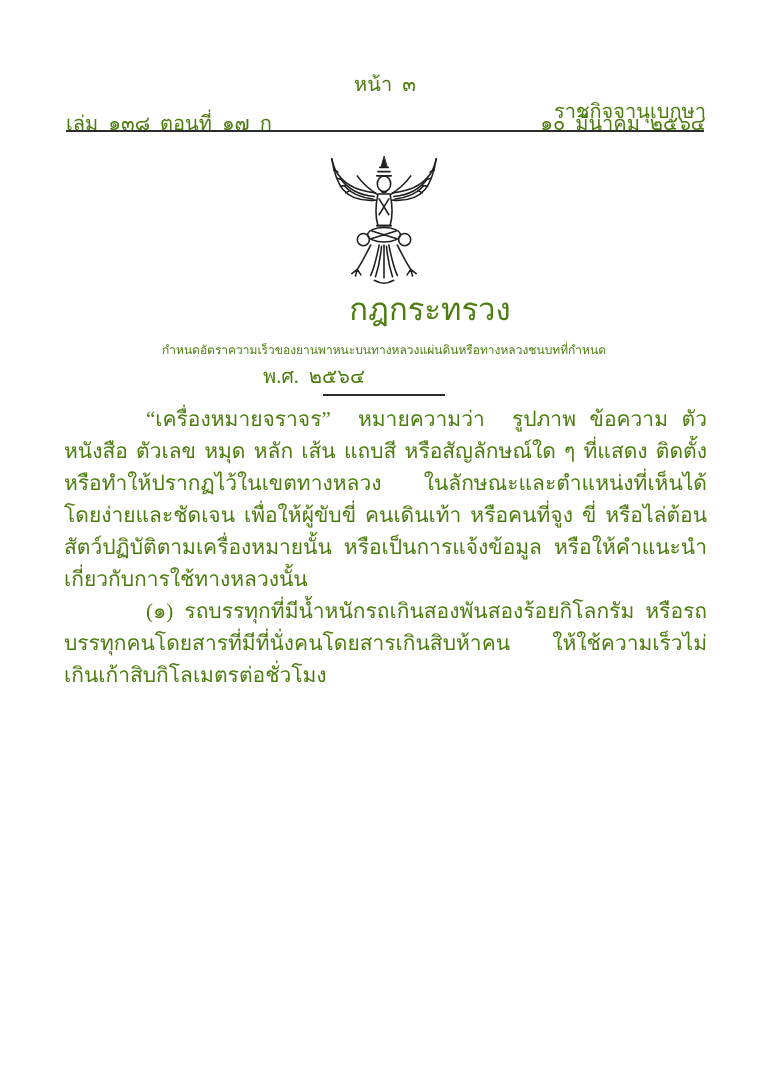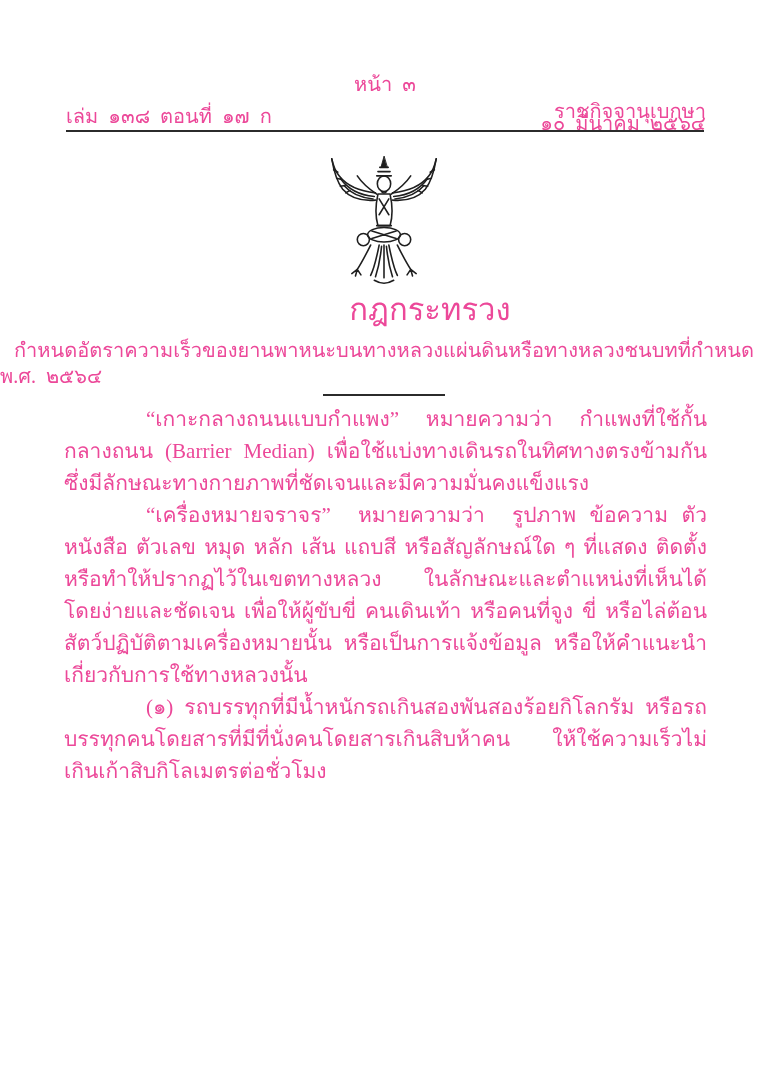--- a/index.html
+++ b/index.html
@@ -6,21 +6,21 @@
     margin: 0;
     padding: 0;
     background: #e8e8e8;
   }
   .page {
     position: relative;
     width: 768px;
     height: 1087px;
     margin: 0 auto;
     background: #ffffff;
-    color: #ec4899;
+    color: #4d7c0f;
     font-family: "Liberation Serif", serif;
     overflow: hidden;
   }
   
   .page-label {
     position: absolute;
     top: 71px;
     left: 64px;
     width: 642px;
     text-align: center;
@@ -33,21 +33,21 @@
     top: 98px;
     left: 64px;
     width: 642px;
     height: 28px;
     font-size: 20px;
     line-height: 26px;
   }
   .masthead .volume {
     position: absolute;
     left: 2px;
-    top: 5px;
+    top: 12px;
     white-space: pre-wrap;
   }
   .masthead .gazette {
     position: absolute;
     left: 0;
     right: 0;
     top: 0;
     text-align: right;
     white-space: pre-wrap;
   }
@@ -84,29 +84,30 @@
     font-size: 31px;
     line-height: 40px;
     padding-left: 46px;
   }
   .title-subject {
     position: absolute;
     top: 336px;
     left: 0;
     width: 768px;
     text-align: center;
-    font-size: 20px;
+    font-size: 12px;
     line-height: 28px;
     white-space: nowrap;
   }
   .title-year {
     position: absolute;
     top: 362px;
     left: 0;
     width: 628px;
+    text-align: center;
     font-size: 20px;
     line-height: 28px;
     white-space: pre-wrap;
   }
   .title-rule {
     position: absolute;
     top: 394px;
     left: 50%;
     transform: translateX(-50%);
     width: 122px;
@@ -197,19 +198,18 @@
       </g>
     </svg>
   </div>
 
   <div class="title-heading">กฎกระทรวง</div>
   <div class="title-subject">กำหนดอัตราความเร็วของยานพาหนะบนทางหลวงแผ่นดินหรือทางหลวงชนบทที่กำหนด</div>
   <div class="title-year">พ.ศ.  ๒๕๖๔</div>
   <div class="title-rule"></div>
 
   <div class="doc-body">
-    <p class="para">“เกาะกลางถนนแบบกำแพง”  หมายความว่า  กำแพงที่ใช้กั้นกลางถนน (Barrier Median) เพื่อใช้แบ่งทางเดินรถในทิศทางตรงข้ามกัน  ซึ่งมีลักษณะทางกายภาพที่ชัดเจนและมีความมั่นคงแข็งแรง</p>
     <p class="para">“เครื่องหมายจราจร”  หมายความว่า  รูปภาพ ข้อความ ตัวหนังสือ ตัวเลข หมุด หลัก เส้น แถบสี หรือสัญลักษณ์ใด ๆ ที่แสดง ติดตั้ง หรือทำให้ปรากฏไว้ในเขตทางหลวง ในลักษณะและตำแหน่งที่เห็นได้โดยง่ายและชัดเจน เพื่อให้ผู้ขับขี่ คนเดินเท้า หรือคนที่จูง ขี่ หรือไล่ต้อนสัตว์ปฏิบัติตามเครื่องหมายนั้น หรือเป็นการแจ้งข้อมูล หรือให้คำแนะนำเกี่ยวกับการใช้ทางหลวงนั้น</p>
     <p class="para">(๑)  รถบรรทุกที่มีน้ำหนักรถเกินสองพันสองร้อยกิโลกรัม  หรือรถบรรทุกคนโดยสารที่มีที่นั่งคนโดยสารเกินสิบห้าคน  ให้ใช้ความเร็วไม่เกินเก้าสิบกิโลเมตรต่อชั่วโมง</p>
 
   </div>
 
 </div>
 
 </body></html>

